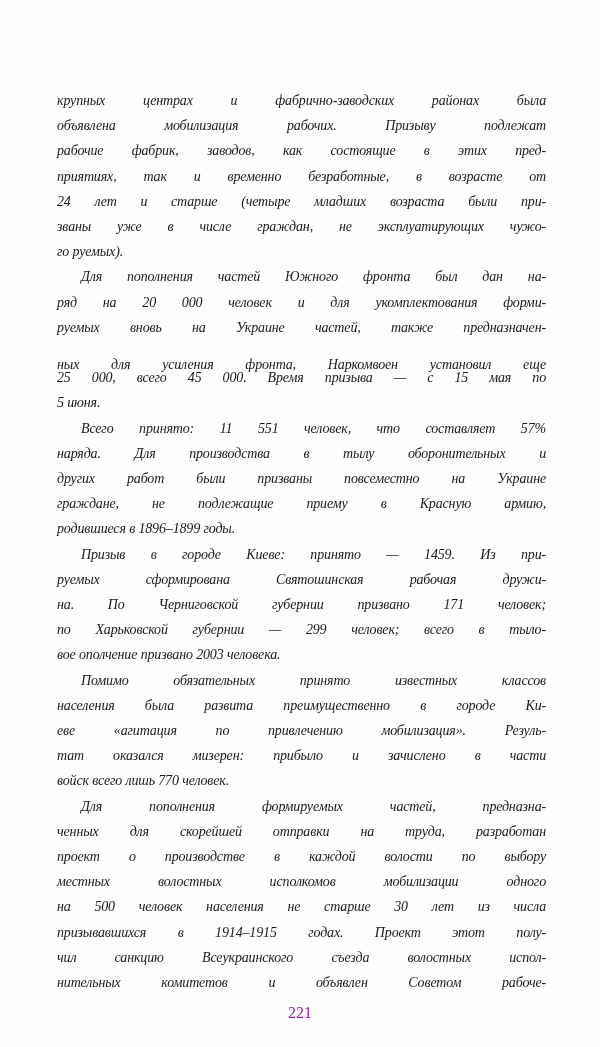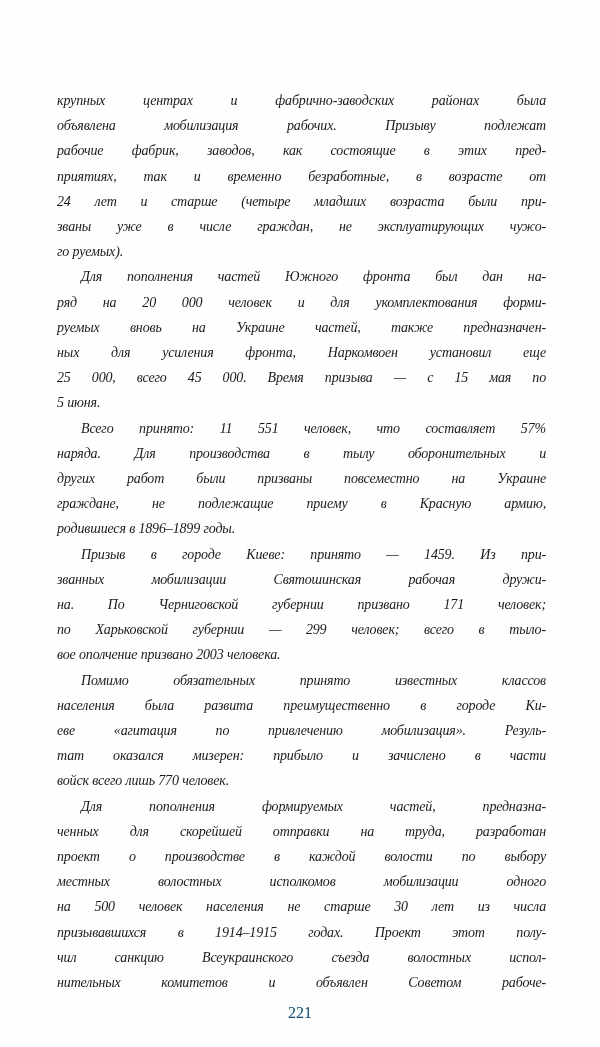--- a/index.html
+++ b/index.html
@@ -49,52 +49,52 @@
     text-align-last: left;
   }
   .page-number {
     position: absolute;
     left: 0;
     width: 600px;
     top: 1003px;
     text-align: center;
     font-size: 16px;
     line-height: 20px;
-    color: #0c4a6e;
+    color: #a21caf;
   }
 </style>
 </head>
 <body>
 
 <div class="page">
   <div class="text-block">
 
     <div class="line" style="top:0px">крупных центрах и фабрично-заводских районах была</div>
     <div class="line" style="top:25.2px">объявлена мобилизация рабочих. Призыву подлежат</div>
     <div class="line" style="top:50.4px">рабочие фабрик, заводов, как состоящие в этих пред-</div>
     <div class="line" style="top:75.6px">приятиях, так и временно безработные, в возрасте от</div>
     <div class="line" style="top:100.8px">24 лет и старше (четыре младших возраста были при-</div>
     <div class="line" style="top:126px">званы уже в числе граждан, не эксплуатирующих чужо-</div>
     <div class="line last" style="top:151.2px">го руемых).</div>
 
     <div class="line indent" style="top:176.4px">Для пополнения частей Южного фронта был дан на-</div>
     <div class="line" style="top:201.6px">ряд на 20 000 человек и для укомплектования форми-</div>
     <div class="line" style="top:226.8px">руемых вновь на Украине частей, также предназначен-</div>
-    <div class="line" style="top:252px">ных для усиления фронта, Наркомвоен установил еще</div>
+    <div class="line" style="top:264px">ных для усиления фронта, Наркомвоен установил еще</div>
     <div class="line" style="top:277.2px">25 000, всего 45 000. Время призыва — с 15 мая по</div>
     <div class="line last" style="top:302.4px">5 июня.</div>
 
     <div class="line indent" style="top:327.6px">Всего принято: 11 551 человек, что составляет 57%</div>
     <div class="line" style="top:352.8px">наряда. Для производства в тылу оборонительных и</div>
     <div class="line" style="top:378px">других работ были призваны повсеместно на Украине</div>
     <div class="line" style="top:403.2px">граждане, не подлежащие приему в Красную армию,</div>
     <div class="line last" style="top:428.4px">родившиеся в 1896–1899 годы.</div>
 
     <div class="line indent" style="top:453.6px">Призыв в городе Киеве: принято — 1459. Из при-</div>
-    <div class="line" style="top:478.8px">званных мобилизации Святошинская рабочая дружи-</div>
+    <div class="line" style="top:478.8px">руемых сформирована Святошинская рабочая дружи-</div>
     <div class="line" style="top:504px">на. По Черниговской губернии призвано 171 человек;</div>
     <div class="line" style="top:529.2px">по Харьковской губернии — 299 человек; всего в тыло-</div>
     <div class="line last" style="top:554.4px">вое ополчение призвано 2003 человека.</div>
 
     <div class="line indent" style="top:579.6px">Помимо обязательных принято известных классов</div>
     <div class="line" style="top:604.8px">населения была развита преимущественно в городе Ки-</div>
     <div class="line" style="top:630px">еве «агитация по привлечению мобилизация». Резуль-</div>
     <div class="line" style="top:655.2px">тат оказался мизерен: прибыло и зачислено в части</div>
     <div class="line last" style="top:680.4px">войск всего лишь 770 человек.</div>
 

